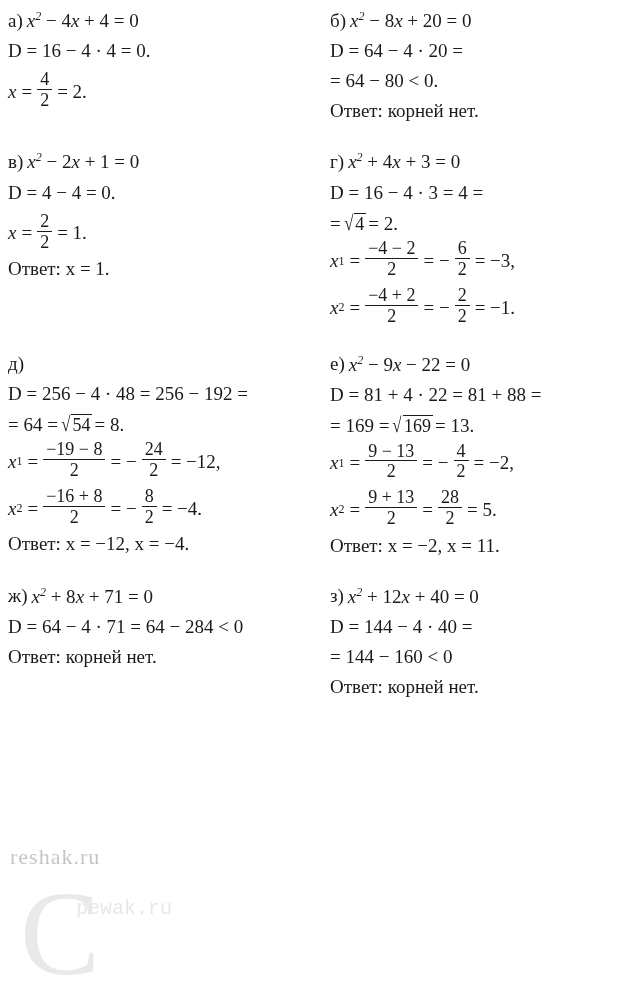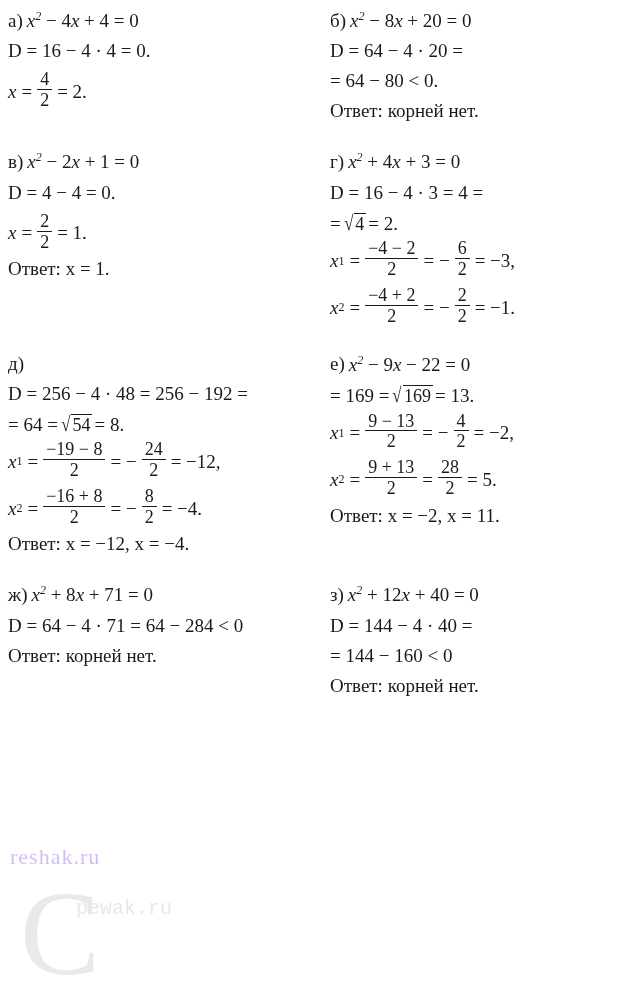--- a/index.html
+++ b/index.html
@@ -96,21 +96,21 @@
     font-size:120px;
     color:#b9b9b9;
     font-family:"Liberation Serif", serif;
     line-height:1;
   }
   .wm-text{
     position:absolute;
     left:4px;
     top:6px;
     font-size:22px;
-    color:#6d28d9;
+    color:#404040;
     letter-spacing:1px;
     font-family:"Liberation Serif", serif;
   }
   .wm-sub{
     position:absolute;
     left:70px;
     top:59px;
     font-size:20px;
     color:#b3b3b3;
     font-family:Liberation Mono, monospace;
@@ -258,20 +258,21 @@
         <span> = −4.</span>
       </div>
       <div class="line ans">Ответ: x = −12, x = −4.</div>
     </div>
 
     <div class="cell">
       <div class="line">
         <span class="lbl">е)</span>
         <span><span class="it">x</span><span class="sup">2</span> − 9<span class="it">x</span> − 22 = 0</span>
       </div>
+      <div class="line">D = 81 + 4 · 22 = 81 + 88 =</div>
       <div class="line tall">
         <span>= 169 = </span>
         <span class="rad">
           <span class="sign">√</span>
             <span class="val">169</span>
         </span>
         <span> = 13.</span>
       </div>
       <div class="line tall">
         <span class="it">x</span><span class="sub">1</span><span class="sp"></span>=

